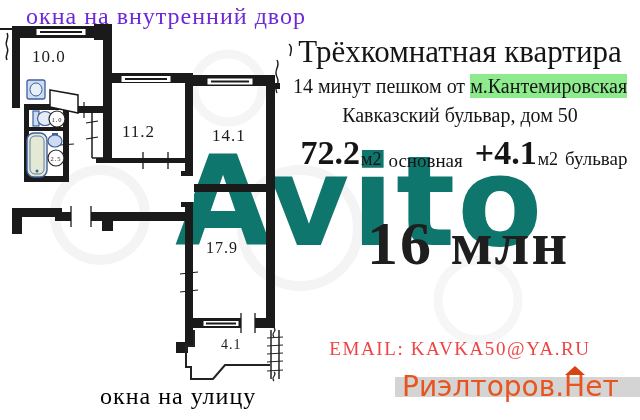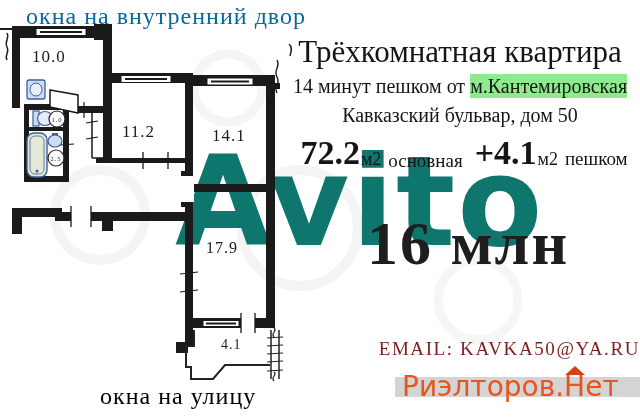--- a/index.html
+++ b/index.html
@@ -15,43 +15,43 @@
     user-select:none;
   }
   .wm-circles{position:absolute;left:0;top:0;z-index:0;}
   
   .plan-svg{position:absolute;left:0;top:0;z-index:1;}
   .plan-label{font-family:"Liberation Serif",serif;fill:#1b1b1b;letter-spacing:1px;}
   .caption{
     position:absolute;z-index:1;font-family:"Liberation Serif",serif;
     white-space:nowrap;line-height:1;
   }
-  .caption-top{left:26px;top:4px;font-size:24px;color:#0369a1;letter-spacing:1px;}
+  .caption-top{left:26px;top:4px;font-size:24px;color:#6d28d9;letter-spacing:1px;}
   .caption-bottom{left:100px;top:384px;font-size:24px;color:#000000;letter-spacing:1px;}
   
   .panel{position:absolute;left:280px;top:0;width:360px;z-index:1;color:#151515;}
   .title{position:absolute;left:0;top:36px;width:100%;text-align:center;
     font-size:31px;line-height:1.05;}
   .walkline{position:absolute;left:0;top:75px;width:100%;text-align:center;
     font-size:20px;}
   .metro-hl{background:#8deb8d;padding:1px 0;}
   .address{position:absolute;left:0;top:104px;width:100%;text-align:center;
     font-size:20px;}
   .arearow{position:absolute;left:4px;top:136px;width:100%;
     display:flex;justify-content:center;align-items:flex-end;white-space:nowrap;}
   .big-num{font-size:34px;font-weight:bold;line-height:1;}
   .small-unit{font-size:18px;margin-left:1px;}
   .stacked{display:inline-block;text-align:center;font-size:19px;line-height:19px;
     margin-left:7px;vertical-align:baseline;}
   .plus-num{margin-left:12px;}
   .area-word{font-size:19px;margin-left:7px;}
   .price{position:absolute;left:8px;top:212px;width:100%;text-align:center;
     font-size:62px;font-weight:bold;letter-spacing:2px;line-height:1;color:#1e1e1e;}
-  .email{position:absolute;left:0;top:338px;width:100%;text-align:right;
-    font-size:19px;letter-spacing:1.6px;color:#7f1d1d;}
+  .email{position:absolute;left:0;top:338px;width:100%;text-align:center;
+    font-size:19px;letter-spacing:1.6px;color:#ef4444;}
   
   .strip{
     position:absolute;left:395px;top:377px;width:245px;height:20px;z-index:2;
     background:#d4d4d4;display:flex;align-items:center;padding-left:7px;
     box-sizing:border-box;
     font-family:"DejaVu Sans",sans-serif;font-size:28px;color:#e8541e;
     white-space:nowrap;line-height:1;
   }
   .nwrap{position:relative;display:inline-block;}
   .roof-triangle{
@@ -204,21 +204,21 @@
 <div class="panel">
   <div class="title">Трёхкомнатная квартира</div>
   <div class="walkline"><span>14 минут пешком от </span><span class="metro-hl">м.Кантемировская</span></div>
   <div class="address">Кавказский бульвар, дом 50</div>
   <div class="arearow">
     <span class="big-num">72.2</span>
     <span class="small-unit">м2</span>
     <span class="stacked"><span>основная</span><br></span>
     <span class="big-num plus-num">+4.1</span>
     <span class="small-unit">м2</span>
-    <span class="area-word">пешком</span>
+    <span class="area-word">бульвар</span>
   </div>
   <div class="price">16 млн</div>
   <div class="email">EMAIL: KAVKA50@YA.RU</div>
 </div>
 
 <div class="strip">
     <span>Риэлторов.</span>
     <span class="nwrap"><span class="roof-triangle"></span><span>Н</span></span>
     <span>ет</span>
   </div>

